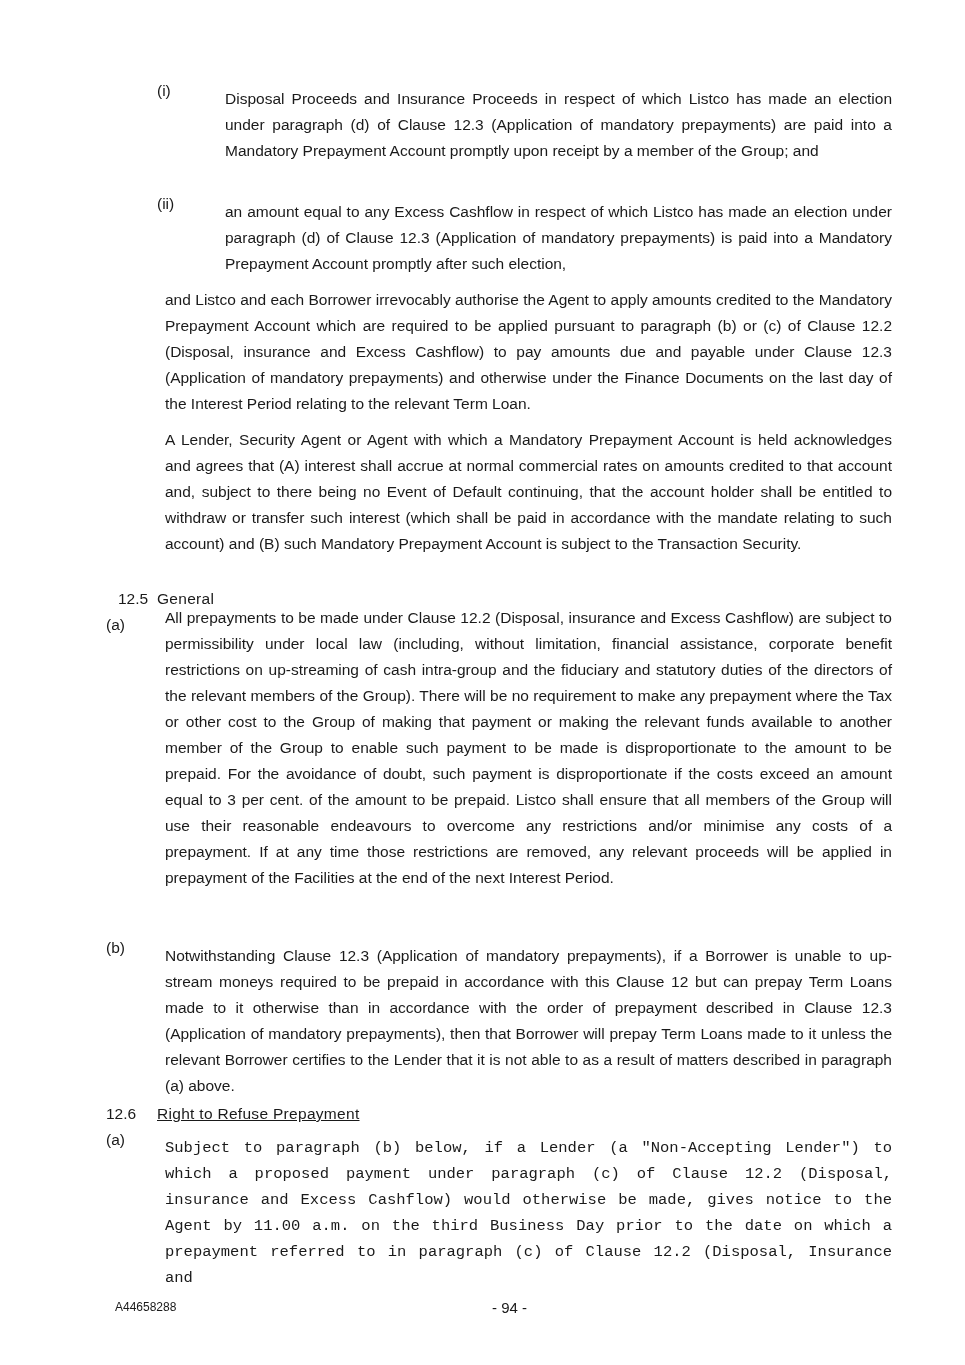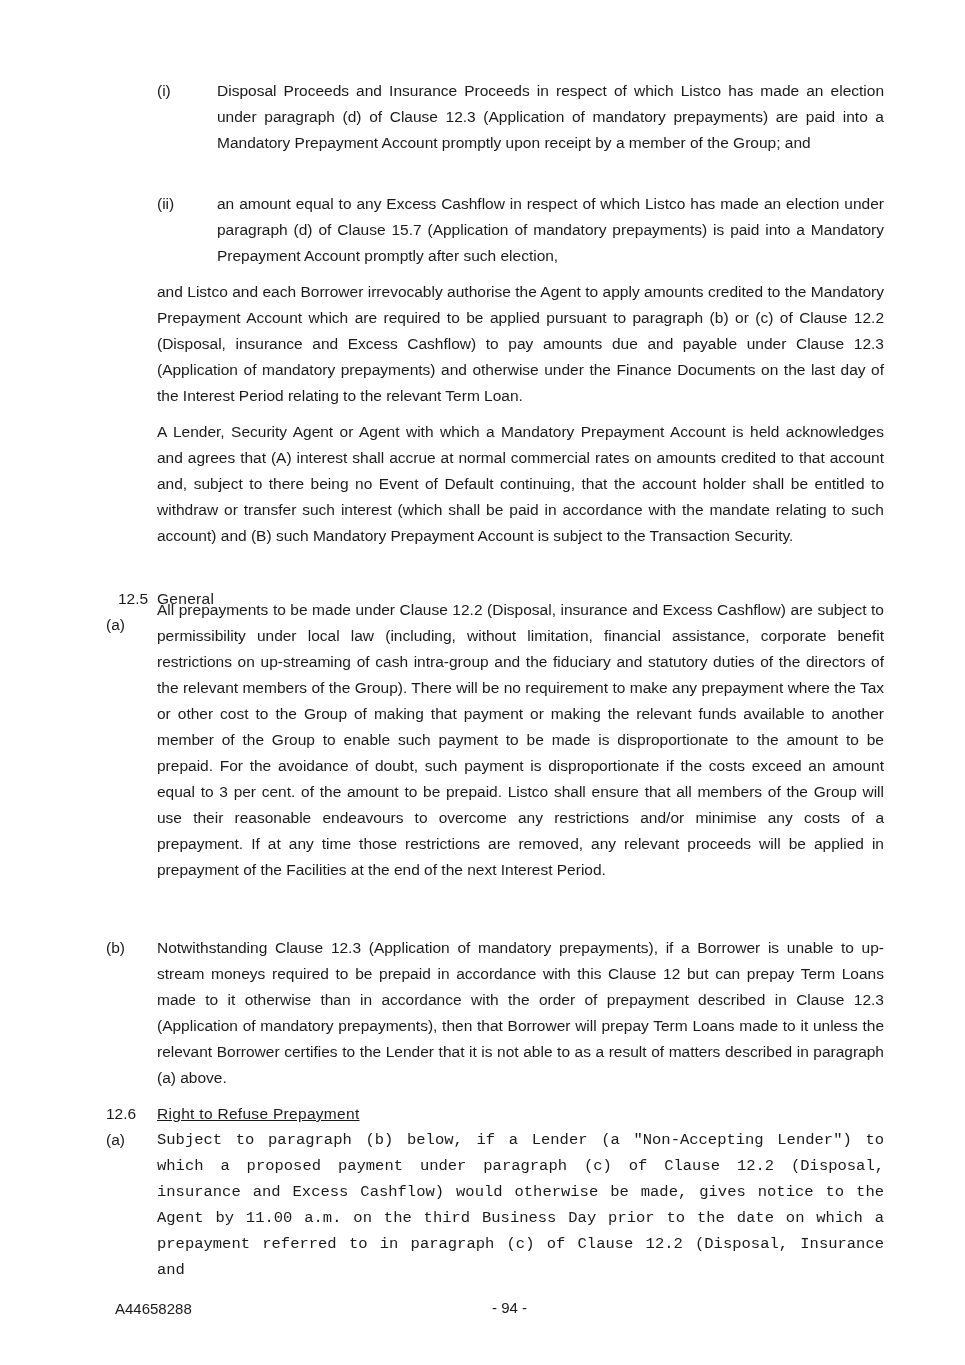--- a/index.html
+++ b/index.html
@@ -1,50 +1,50 @@
 <!DOCTYPE html>
 <html><head>
 <meta charset="utf-8">
 <style>
   html, body { margin: 0; padding: 0; background: #ffffff; }
   body { width: 965px; height: 1365px; position: relative; overflow: hidden;
          font-family: "Liberation Sans", sans-serif; color: #1a1a1a; font-size: 15.5px; }
   .page { position: absolute; left: 0; top: 0; width: 965px; height: 1365px; }
-  p { margin: 0; }
+  p { margin: 8px; }
   .blk { position: absolute; line-height: 26px; text-align: justify; text-align-last: left; }
   .num { position: absolute; line-height: 26px; }
   .item-i   { left: 217px; width: 667px; top: 78px; }
   .item-ii  { left: 217px; width: 667px; top: 191px; }
   .num-i    { left: 157px; top: 78px; }
   .num-ii   { left: 157px; top: 191px; }
   .para1    { left: 157px; width: 727px; top: 279px; }
   .para2    { left: 157px; width: 727px; top: 419px; }
   .h125n    { left: 118px; top: 586px; }
   .h125t    { left: 157px; top: 586px; letter-spacing: 0.3px; }
   .n125a    { left: 106px; top: 612px; }
   .p125a    { left: 157px; width: 727px; top: 597px; }
   .n125b    { left: 106px; top: 935px; }
   .p125b    { left: 157px; width: 727px; top: 935px; }
   .h126n    { left: 106px; top: 1101px; }
   .h126t    { left: 157px; top: 1101px; letter-spacing: 0.3px; text-decoration: underline; }
   .n126a    { left: 106px; top: 1127px; }
   .p126a    { left: 157px; width: 727px; top: 1127px; text-align-last: justify; font-family: Liberation Mono, monospace; }
-  .footer-id   { position: absolute; left: 115px; top: 1300px; font-size: 15px; }
+  .footer-id   { position: absolute; left: 115px; top: 1300px; font-size: 12px; }
   .footer-page { position: absolute; left: 492px; top: 1299px; font-size: 15px; }
 </style>
 </head>
 <body>
 
 <div class="page">
 
   <span class="num num-i">(i)</span>
   <p class="blk item-i">Disposal Proceeds and Insurance Proceeds in respect of which Listco has made an election under paragraph (d) of Clause 12.3 (Application of mandatory prepayments) are paid into a Mandatory Prepayment Account promptly upon receipt by a member of the Group; and</p>
 
   <span class="num num-ii">(ii)</span>
-  <p class="blk item-ii">an amount equal to any Excess Cashflow in respect of which Listco has made an election under paragraph (d) of Clause 15.7 (Application of mandatory prepayments) is paid into a Mandatory Prepayment Account promptly after such election,</p>
+  <p class="blk item-ii">an amount equal to any Excess Cashflow in respect of which Listco has made an election under paragraph (d) of Clause 12.3 (Application of mandatory prepayments) is paid into a Mandatory Prepayment Account promptly after such election,</p>
 
   <p class="blk para1">and Listco and each Borrower irrevocably authorise the Agent to apply amounts credited to the Mandatory Prepayment Account which are required to be applied pursuant to paragraph (b) or (c) of Clause 12.2 (Disposal, insurance and Excess Cashflow) to pay amounts due and payable under Clause 12.3 (Application of mandatory prepayments) and otherwise under the Finance Documents on the last day of the Interest Period relating to the relevant Term Loan.</p>
   <p class="blk para2">A Lender, Security Agent or Agent with which a Mandatory Prepayment Account is held acknowledges and agrees that (A) interest shall accrue at normal commercial rates on amounts credited to that account and, subject to there being no Event of Default continuing, that the account holder shall be entitled to withdraw or transfer such interest (which shall be paid in accordance with the mandate relating to such account) and (B) such Mandatory Prepayment Account is subject to the Transaction Security.</p>
 
   <span class="num h125n">12.5</span>
   <span class="num h125t">General</span>
 
   <span class="num n125a">(a)</span>
   <p class="blk p125a">All prepayments to be made under Clause 12.2 (Disposal, insurance and Excess Cashflow) are subject to permissibility under local law (including, without limitation, financial assistance, corporate benefit restrictions on up-streaming of cash intra-group and the fiduciary and statutory duties of the directors of the relevant members of the Group). There will be no requirement to make any prepayment where the Tax or other cost to the Group of making that payment or making the relevant funds available to another member of the Group to enable such payment to be made is disproportionate to the amount to be prepaid. For the avoidance of doubt, such payment is disproportionate if the costs exceed an amount equal to 3 per cent. of the amount to be prepaid. Listco shall ensure that all members of the Group will use their reasonable endeavours to overcome any restrictions and/or minimise any costs of a prepayment. If at any time those restrictions are removed, any relevant proceeds will be applied in prepayment of the Facilities at the end of the next Interest Period.</p>
 

